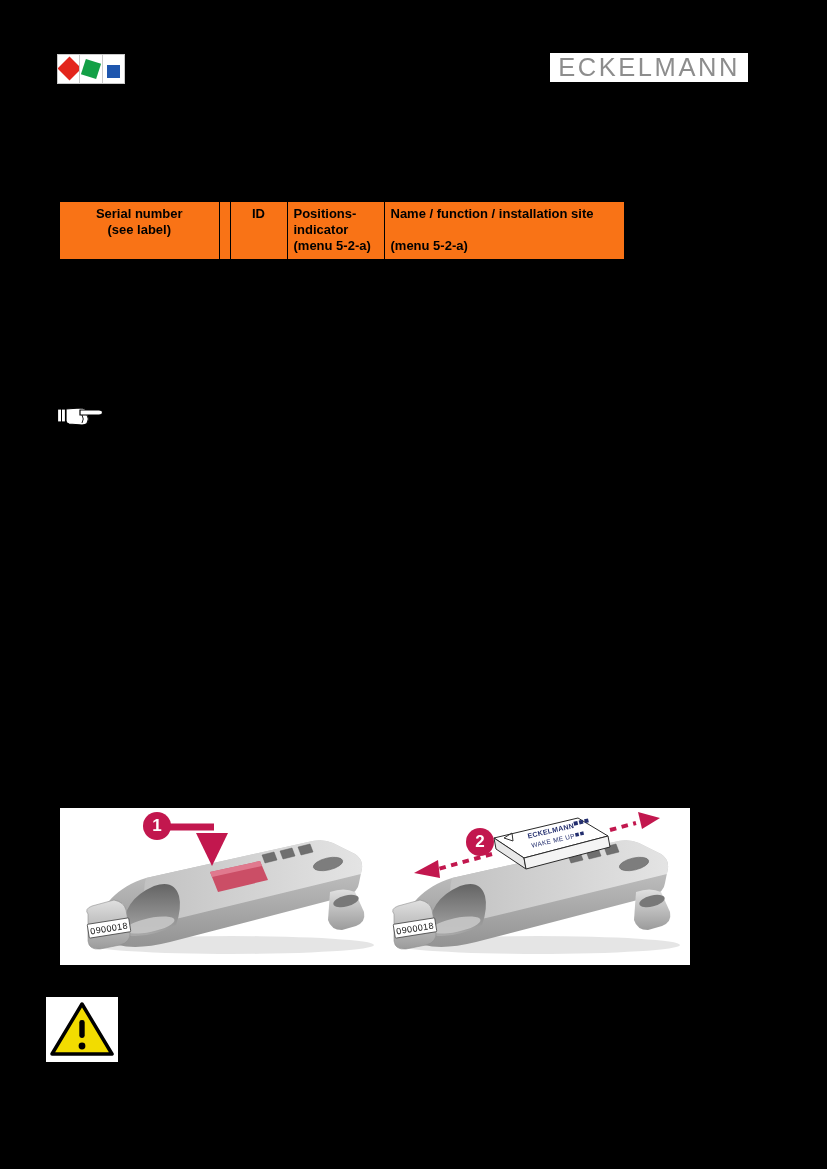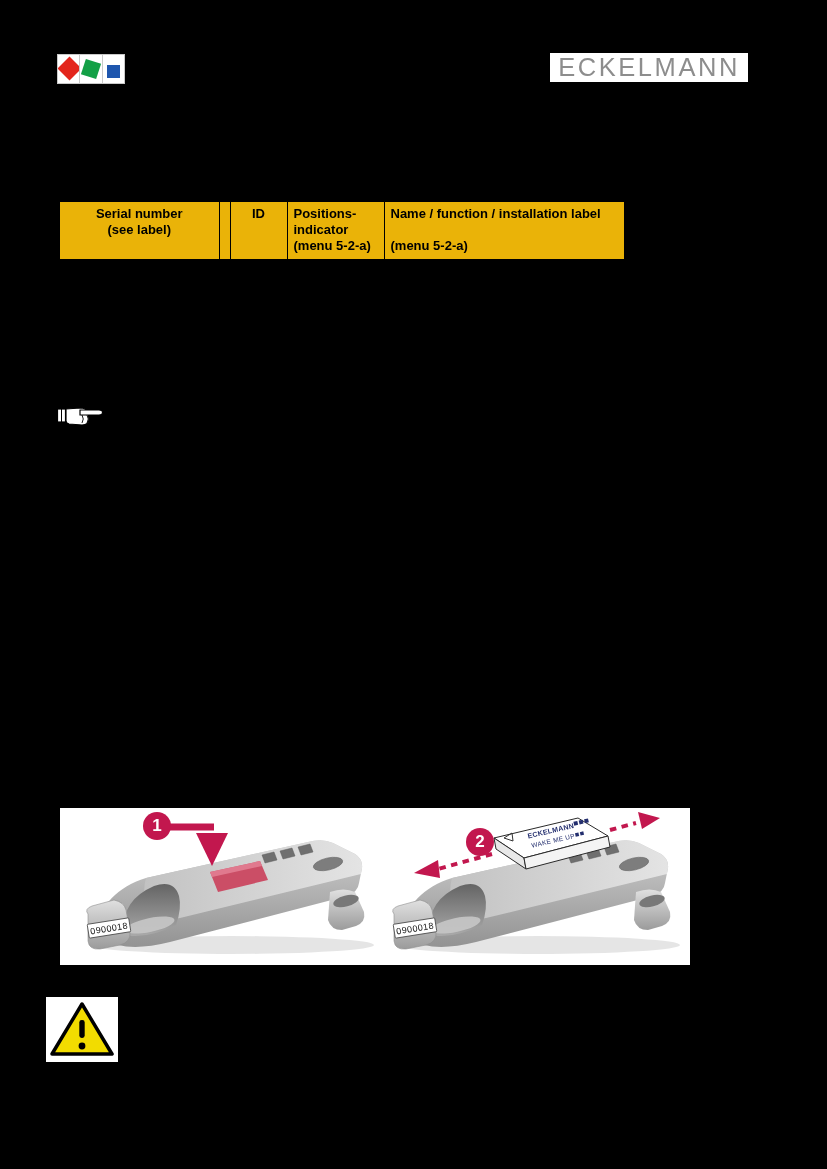--- a/index.html
+++ b/index.html
@@ -34,21 +34,21 @@
     color:#8D8D8D; font-size:25px; letter-spacing:2.5px;
     font-weight:400; transform:scale(1.02,1.05);
     white-space:nowrap;
   }
 
   
   table.hdr{
     left:58px; top:200px; position:absolute;
     width:566px; table-layout:fixed;
     border-collapse:collapse;
-    background:#eab308;
+    background:#f97316;
     border:2px solid #000;
   }
   table.hdr td{
     border:1px solid #000; vertical-align:top;
     padding:4px 6px 5px 6px;
     font-size:13px; line-height:16px; color:#000;
     height:57px;
   }
   td.c-center{ text-align:center; }
   .cell-title{ font-weight:bold; }
@@ -114,21 +114,21 @@
     </td>
     <td></td>
     <td class="c-center">
       <div class="cell-title">ID</div>
     </td>
     <td>
       <div class="cell-title">Positions-indicator</div>
       <div class="cell-sub">(menu 5-2-a)</div>
     </td>
     <td>
-      <div class="cell-title">Name / function / installation label</div>
+      <div class="cell-title">Name / function / installation site</div>
       <div class="cell-sub sub-gap">(menu 5-2-a)</div>
     </td>
   </tr>
 </tbody>
   </table>
 
 <svg class="abs note-icon" viewBox="0 0 48 27">
   <rect x="1.5" y="8" width="8" height="13" fill="#fff" stroke="#000" stroke-width="1.2"></rect>
   <line x1="5.5" y1="8" x2="5.5" y2="21" stroke="#000" stroke-width="1"></line>
   <path d="M 10 8 L 24 7 Q 31 7 32 12 L 33 18 Q 33 24 26 24 L 13 23 Q 10 22 10 20 Z" fill="#fff" stroke="#000" stroke-width="1.2"></path>

